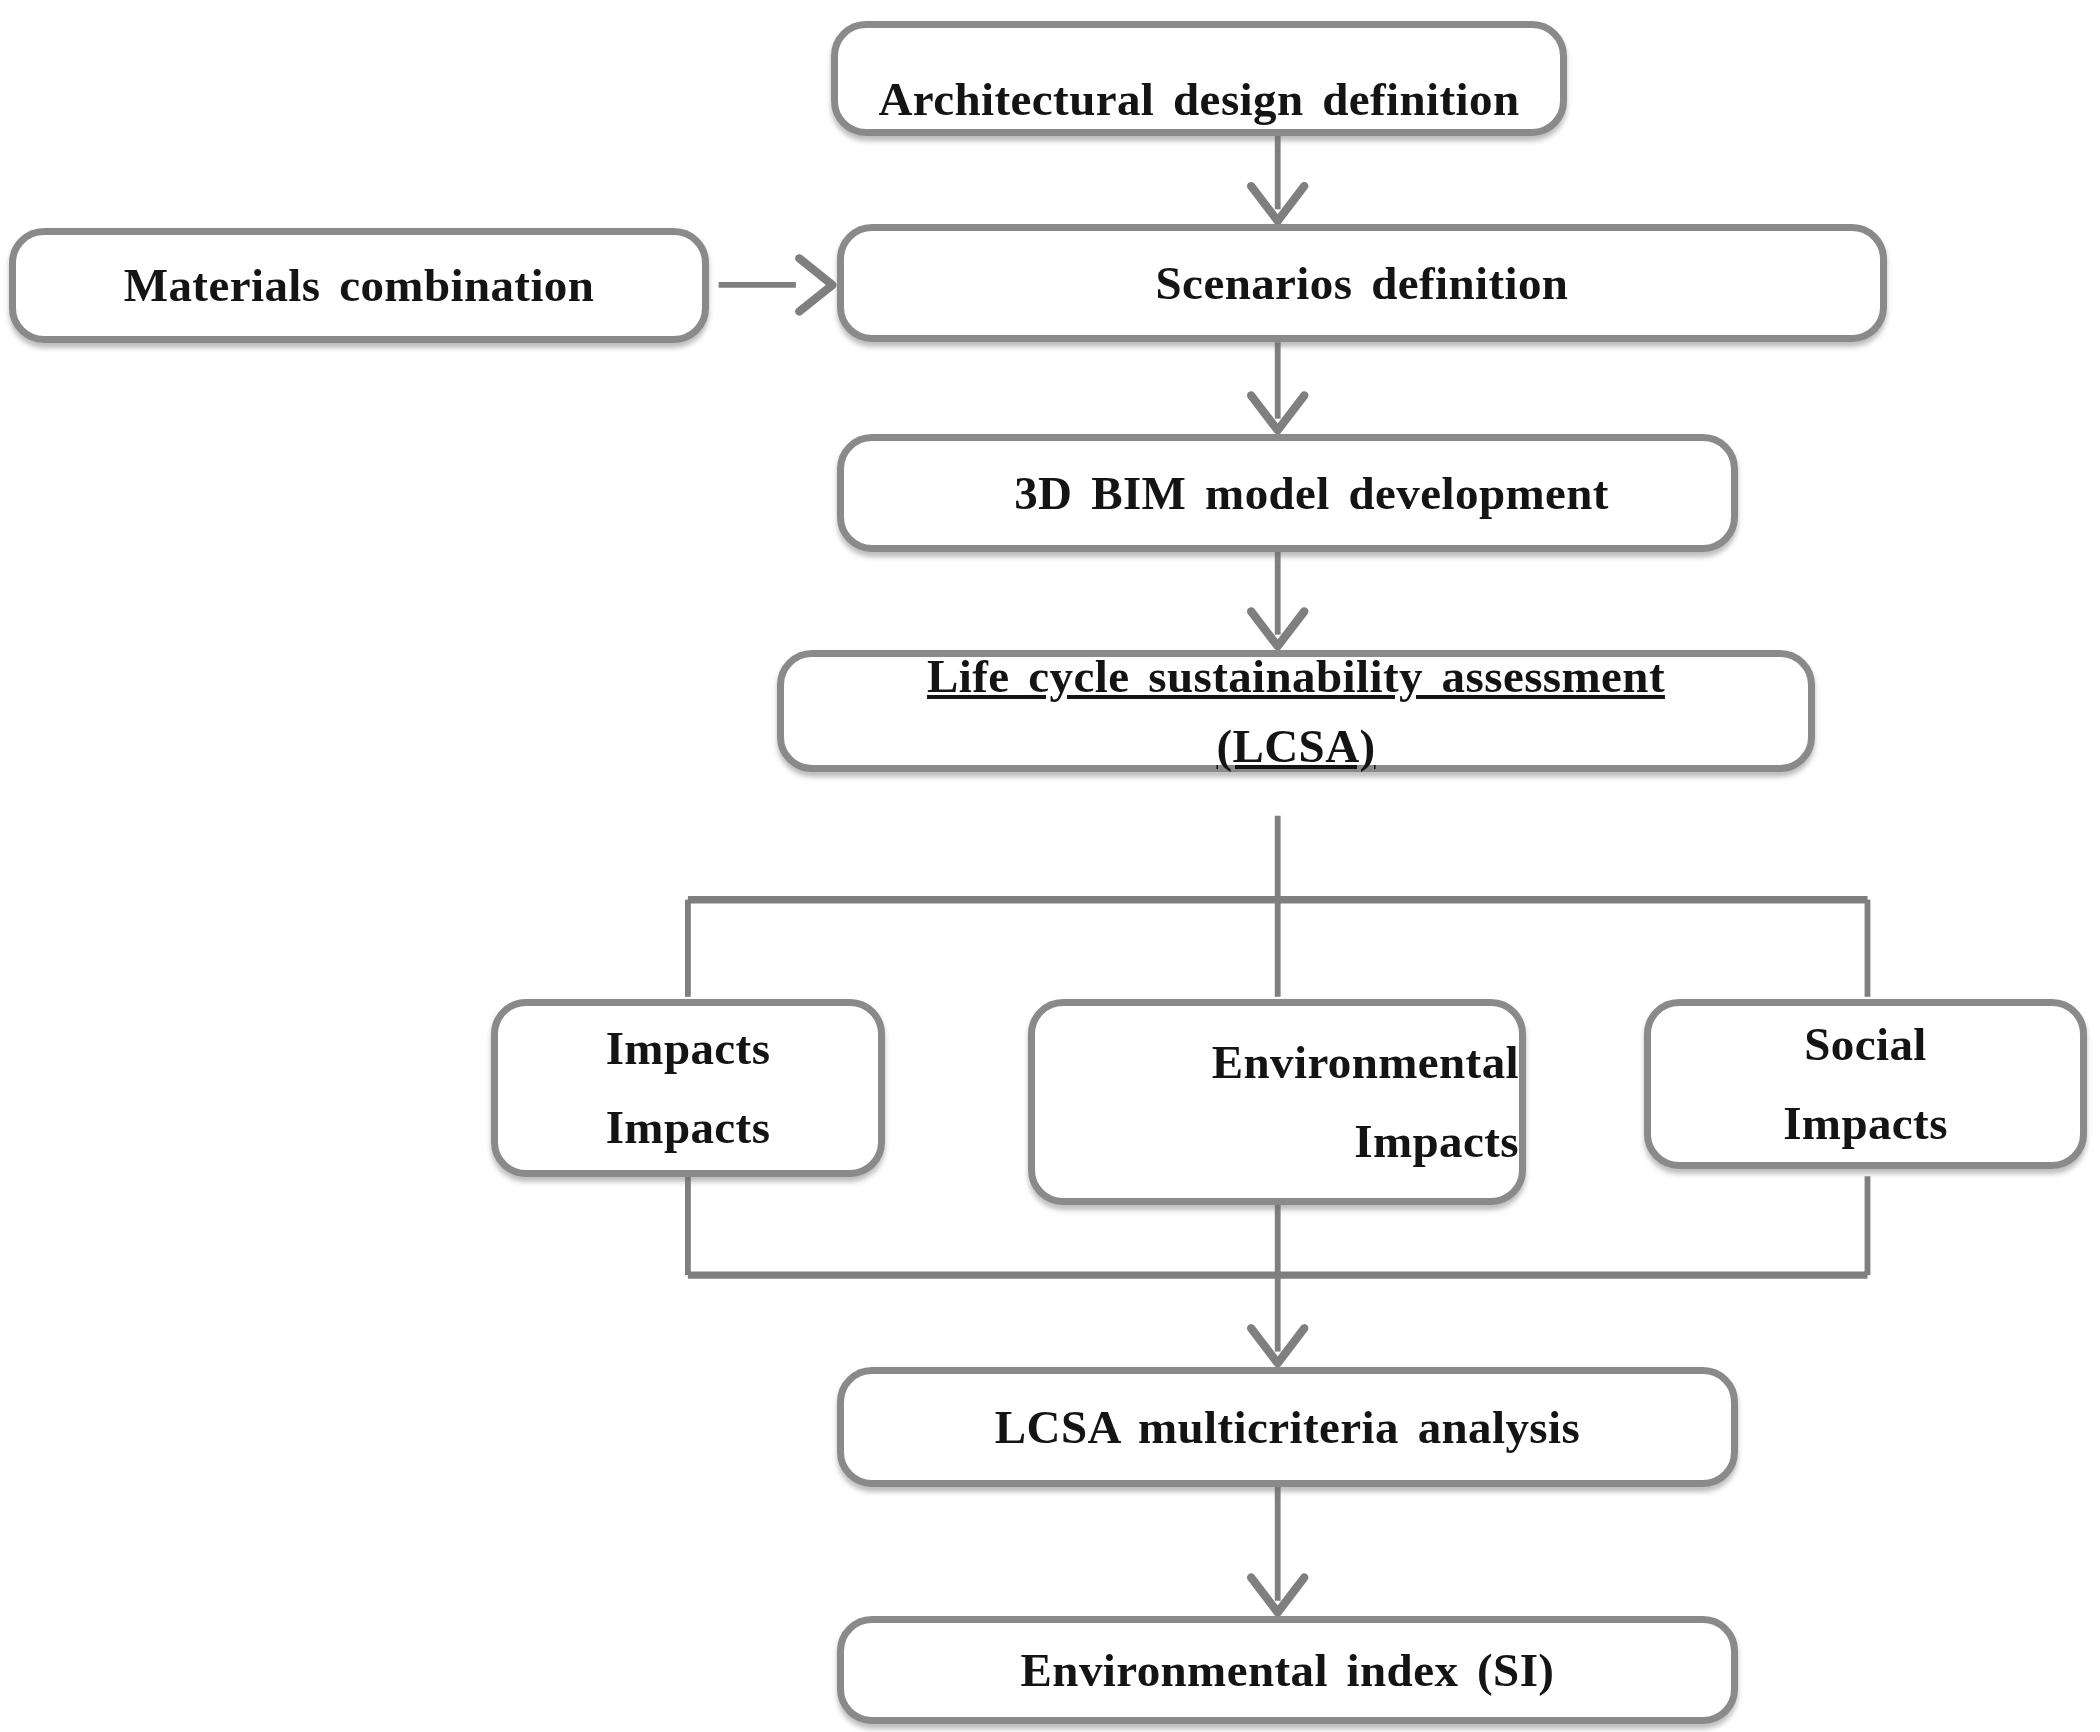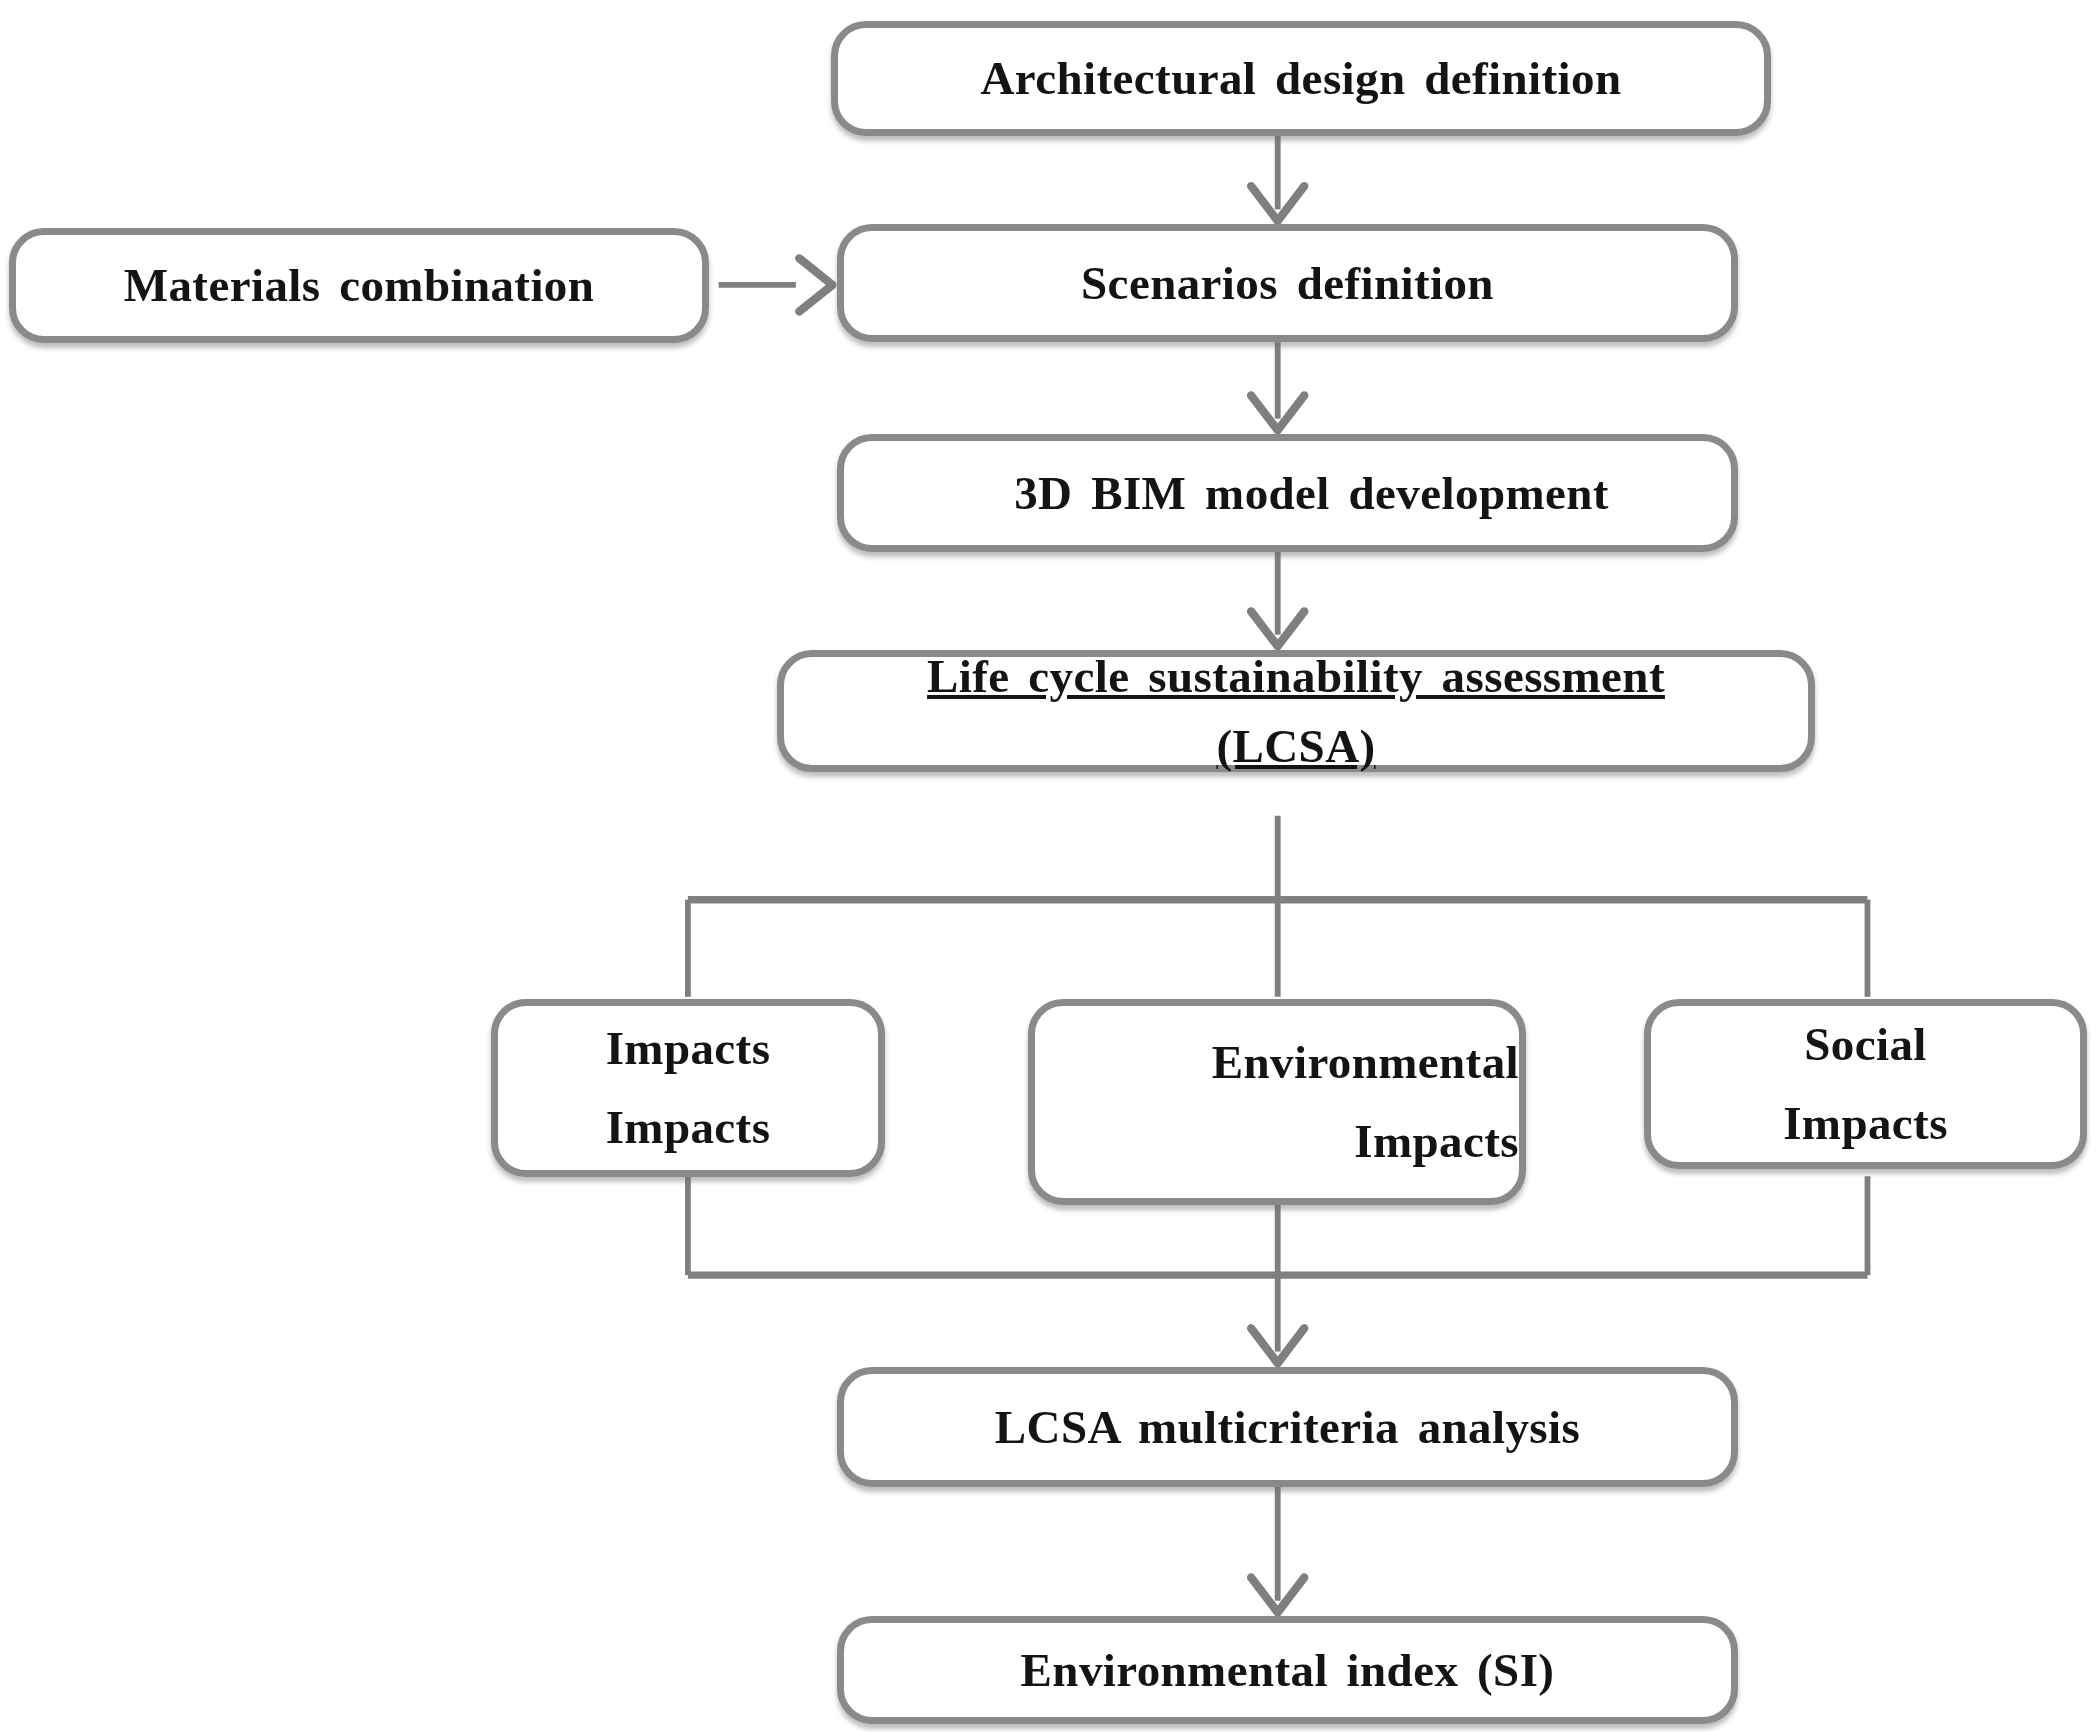--- a/index.html
+++ b/index.html
@@ -42,23 +42,23 @@
     color:var(--text);
     font-weight:700;
     font-size:47px;
     letter-spacing:0.4px;
     word-spacing:6.6px;
     line-height:1.25;
   }
   .node .ln{display:block;}
   .two-line .ln{line-height:1.68;}
   
-  #n-arch      {left:831px; top:21px;   width:940px; height:115px;}
+  #n-arch      {left:831px; top:21px;   width:736px; height:115px;justify-content:flex-end;}
   #n-materials {left:9px;   top:228px;  width:700px;  height:115px;}
-  #n-scenarios {left:837px; top:224px;  width:901px; height:118px;}
+  #n-scenarios {left:837px; top:224px;  width:1050px; height:118px;}
   #n-bim       {left:837px; top:434px;  width:901px; height:118px;padding-left:48px;}
   #n-lcsa      {left:777px;  top:650px;  width:1038px; height:122px;text-decoration:underline;}
   #n-economic  {left:491px;  top:999px; width:394px;  height:178px;}
   #n-environ   {left:1028px; top:999px; width:498px;  height:206px;align-items:flex-end;}
   #n-social    {left:1644px; top:999px; width:443px;  height:170px;align-items:center;}
   #n-fahp      {left:837px; top:1367px; width:901px; height:120px;}
   #n-si        {left:837px; top:1616px; width:901px; height:108px;}
 </style>
 </head>
 <body>

